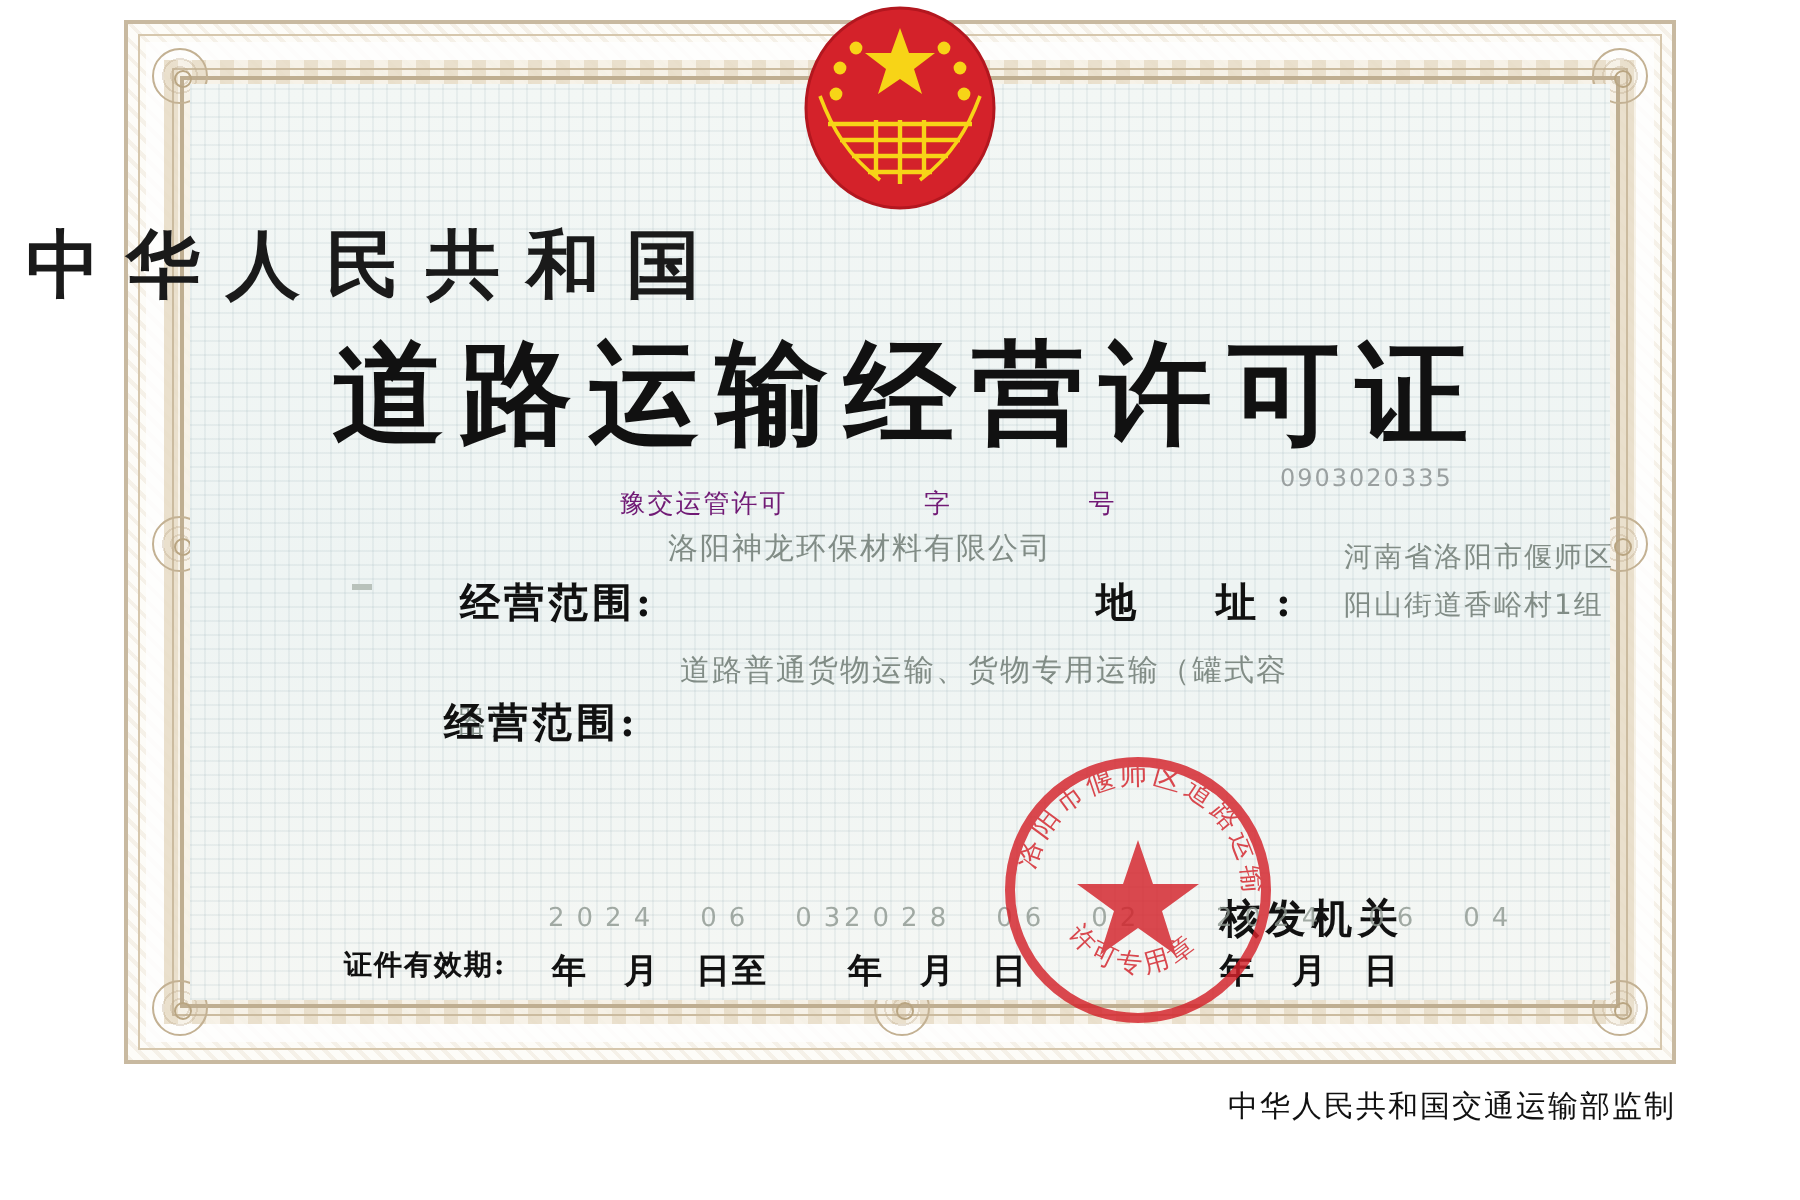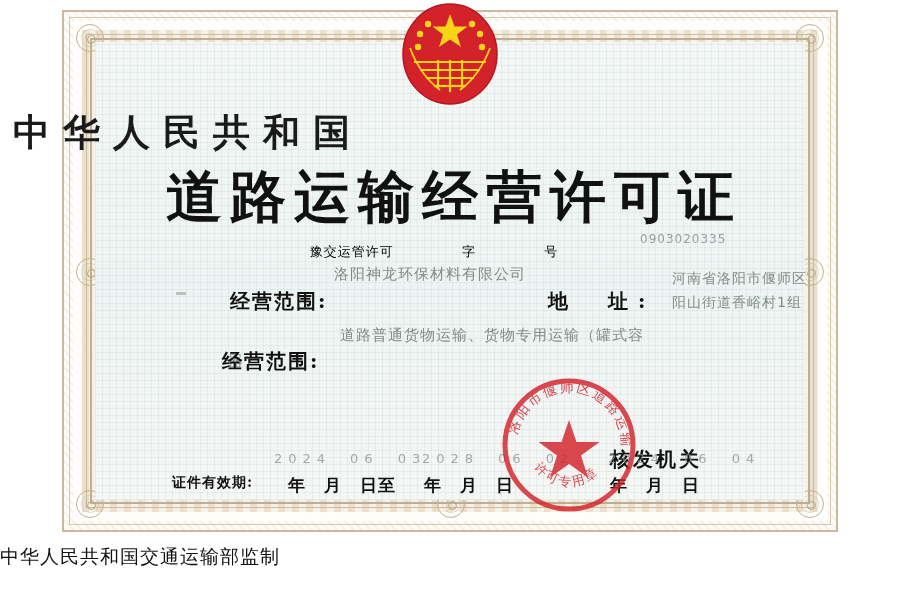--- a/index.html
+++ b/index.html
@@ -135,21 +135,21 @@
   }
 
   
   .permit-row {
     position: absolute;
     top: 243px;
     left: 0;
     width: 868px;
     text-align: center;
     font-size: 13px;
-    color: #000000;
+    color: #701a75;
     z-index: 3;
   }
   .permit-row .seg { margin: 0 2px; letter-spacing: 1px; }
   .permit-row .gap { display: inline-block; width: 56px; }
 
   .serial {
     position: absolute;
     top: 232px;
     left: 640px;
     font-size: 12px;
@@ -202,21 +202,21 @@
   .date-line {
     position: absolute;
     top: 474px;
     font-family: "DejaVu Serif", "Liberation Serif", serif;
     font-size: 17px;
     font-weight: bold;
     color: #111;
     letter-spacing: 1px;
     z-index: 3;
   }
-  .d1 { left: 288px; }
+  .d1 { left: 276px; }
   .d2 { left: 424px; }
   .d3 { left: 610px; }
 
   .date-val {
     position: absolute;
     top: 450px;
     font-size: 13px;
     color: #8d9790;
     letter-spacing: 6px;
     z-index: 3;
@@ -236,22 +236,23 @@
     z-index: 5;
     opacity: 0.82;
   }
 
   
   .footer {
     position: absolute;
     left: 0;
     top: 544px;
     width: 838px;
-    font-family: "DejaVu Serif", "Liberation Serif", serif;
-    font-size: 19px;
+    text-align: right;
+    font-family: "DejaVu Serif", "Liberation Serif", serif;
+    font-size: 15px;
     color: #111;
     letter-spacing: 1px;
   }
 
   .ghost-mark {
     position: absolute;
     left: 176px;
     top: 292px;
     width: 10px;
     height: 3px;

